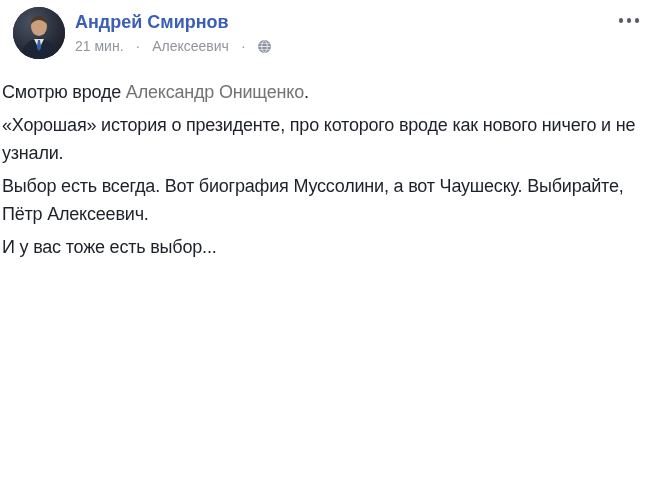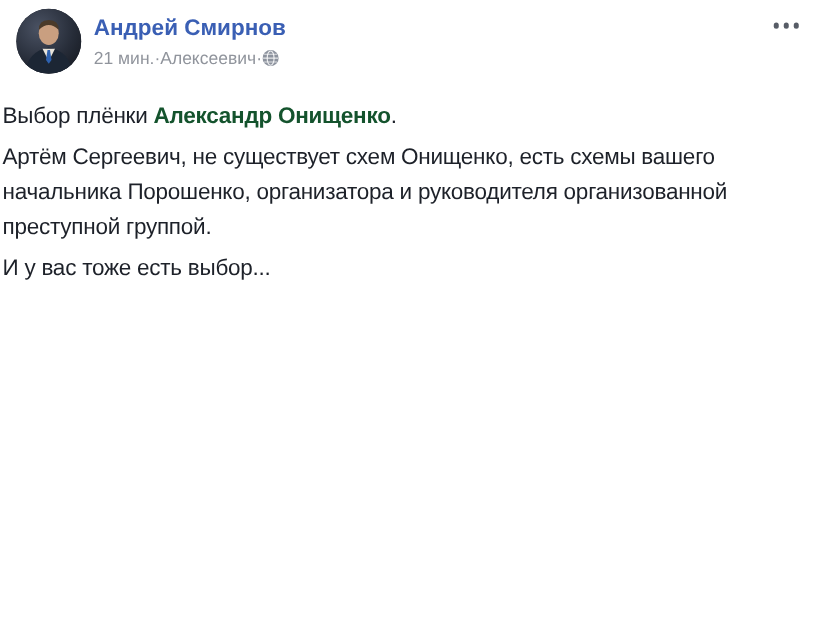--- a/index.html
+++ b/index.html
@@ -13,37 +13,37 @@
     background:#20242c;
   }
   .avatar svg{display:block;}
   .header-info{margin-left:10px;padding-top:4px;min-width:0;}
   .author{
     display:block;color:#3a5fb4;font-size:18px;font-weight:700;
     text-decoration:none;line-height:22px;cursor:pointer;
   }
   .meta{
     color:#90949c;font-size:14px;line-height:15px;margin-top:6px;
-    display:flex;align-items:center;gap:0;
+    display:flex;align-items:center;gap:12px;
   }
   .meta .meta-link{cursor:pointer;}
   .meta .sep{color:#90949c;}
   .globe{display:inline-flex;align-items:center;}
   .globe svg{display:block;}
   .menu{
     position:absolute;top:13px;right:14px;display:flex;gap:3.5px;
     padding:5px;cursor:pointer;border-radius:3px;
   }
   .menu .dot{width:4.5px;height:4.5px;border-radius:50%;background:#575c66;}
   .body{
     margin-top:19px;padding:0 2px;color:#1d2129;
     font-size:18px;line-height:28px;letter-spacing:-0.2px;
   }
   .body p{margin:0 0 5px;}
-  .mention{color:#14532d;text-decoration:none;cursor:pointer;font-weight:bold;}
+  .mention{color:#737373;text-decoration:none;cursor:pointer;}
 </style>
 </head>
 <body>
 
 <div class="post">
 
   <div class="header">
     <div class="avatar">
       <svg width="52" height="52" viewBox="0 0 52 52">
         <defs>
@@ -81,18 +81,19 @@
     </div>
   </div>
 
   <div class="menu">
     <span class="dot"></span>
     <span class="dot"></span>
     <span class="dot"></span>
   </div>
 
   <div class="body">
-    <p><span>Выбор плёнки </span><a class="mention">Александр Онищенко</a><span>.</span></p>
-    <p>Артём Сергеевич, не существует схем Онищенко, есть схемы вашего начальника Порошенко, организатора и руководителя организованной преступной группой.</p>
+    <p><span>Смотрю вроде </span><a class="mention">Александр Онищенко</a><span>.</span></p>
+    <p>«Хорошая» история о президенте, про которого вроде как нового ничего и не узнали.</p>
+    <p>Выбор есть всегда. Вот биография Муссолини, а вот Чаушеску. Выбирайте, Пётр Алексеевич.</p>
     <p>И у вас тоже есть выбор...</p>
   </div>
 
 </div>
 
 </body></html>

